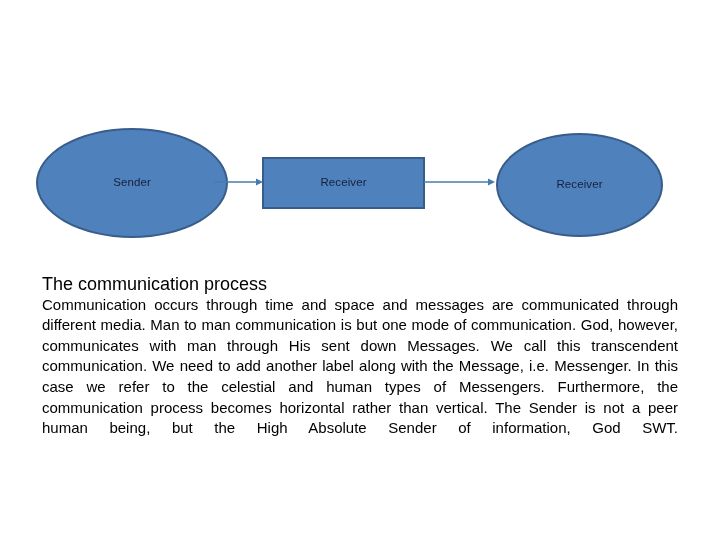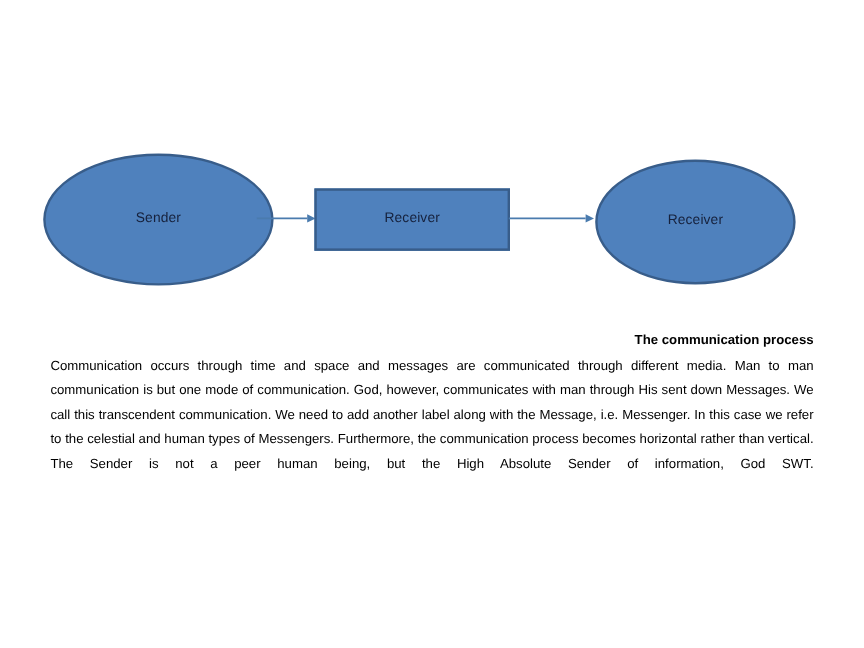--- a/index.html
+++ b/index.html
@@ -76,31 +76,31 @@
   #text-block {
     position: absolute;
     left: 42px;
     top: 274px;
     width: 636px;
     color: #000000;
     font-size: 13.4px;
     line-height: 20.6px;
   }
   #text-heading {
-    text-align: right;
+    text-align: left;
     margin: 0;
-    font-weight: bold;
-    font-size: 11px;
+    font-weight: normal;
+    font-size: 18px;
     line-height: 20.6px;
   }
   #text-body {
     margin: 0;
     text-align: justify;
     text-justify: inter-word;
-    font-size: 11px;
+    font-size: 15px;
     line-height: 20.6px;
   }
   #text-body::after {
     content: "";
     display: inline-block;
     width: 100%;
   }
 </style>
 </head>
 <body>

